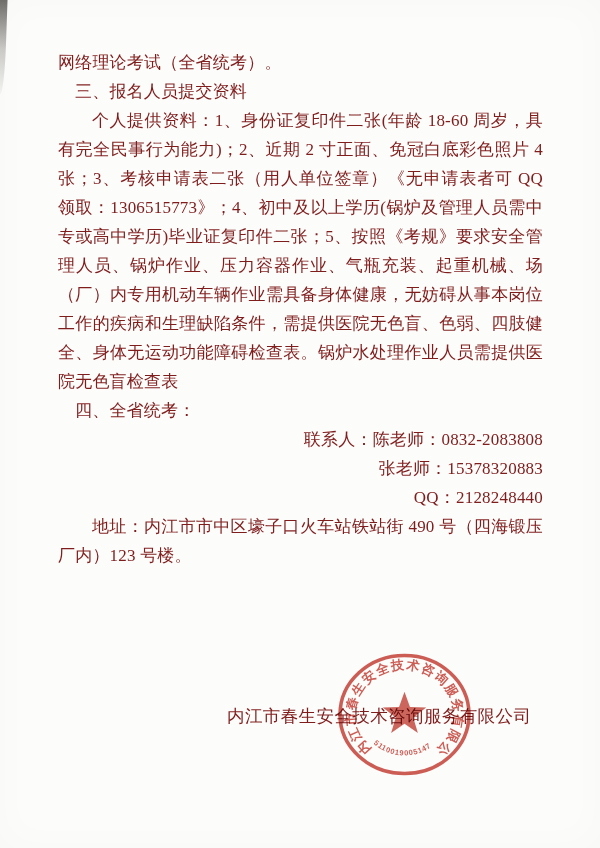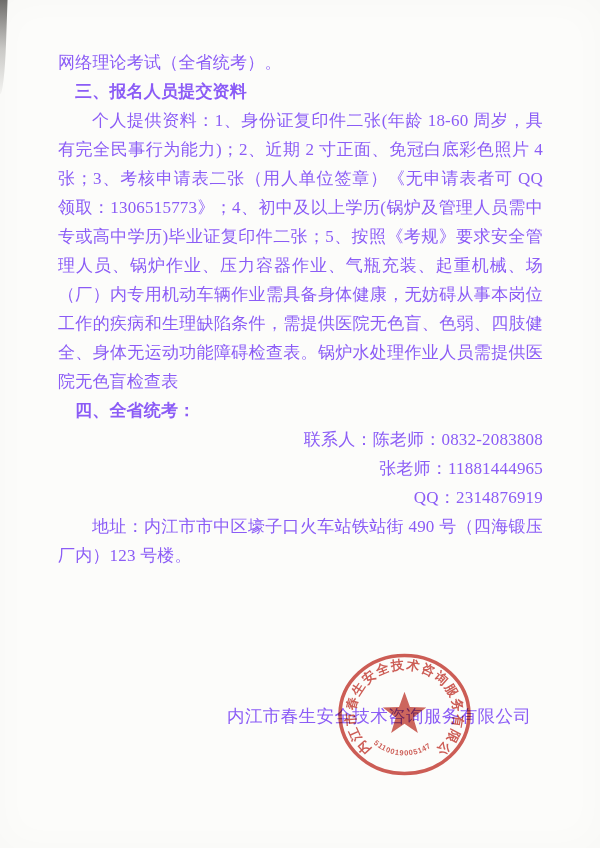--- a/index.html
+++ b/index.html
@@ -4,21 +4,21 @@
 <style>
   html, body { margin: 0; padding: 0; background: #e8e8e6; }
   .page {
     position: relative;
     width: 600px;
     height: 848px;
     margin: 0 auto;
     background: #fcfcfa;
     overflow: hidden;
     font-family: "Liberation Serif", "DejaVu Serif", serif;
-    color: #8b5cf6;
+    color: #7f1d1d;
     box-shadow: inset 0 0 40px rgba(0,0,0,0.02);
   }
   
   .artifact-topleft {
     position: absolute;
     left: -2px; top: -6px;
     width: 8px; height: 100px;
     background: linear-gradient(180deg, rgba(50,48,45,0.75) 0%, rgba(110,108,104,0.35) 55%, rgba(160,158,154,0.08) 100%);
     transform: rotate(2deg);
     border-radius: 0 0 60% 60%;
@@ -31,21 +31,21 @@
     line-height: 29px;
     text-align: justify;
     letter-spacing: 0.2px;
   }
   .content p, .content h3, .content .cline {
     margin: 0; padding: 0;
     font-size: 17px;
     line-height: 29px;
     font-weight: normal;
   }
-  .content h3 { font-weight: bold; text-indent: 17px; }
+  .content h3 { font-weight: normal; text-indent: 17px; }
   .para-indent { text-indent: 34px; }
   .cline { text-align: right; }
   .cline-1 { margin-left: 25px; }
   .cline-2 { margin-left: 74px; }
   .cline-3 { margin-left: 102px; }
   .footer-company {
     position: absolute;
     left: 227px; top: 704px;
     font-size: 17.5px;
     letter-spacing: 0.4px;
@@ -73,22 +73,22 @@
 <div class="page">
 
   <div class="artifact-topleft"></div>
 
   <div class="content">
     <p class="para-noindent">网络理论考试（全省统考）。</p>
     <h3>三、报名人员提交资料</h3>
     <p class="para-indent">个人提供资料：1、身份证复印件二张(年龄 18-60 周岁，具有完全民事行为能力)；2、近期 2 寸正面、免冠白底彩色照片 4 张；3、考核申请表二张（用人单位签章）《无申请表者可 QQ 领取：1306515773》；4、初中及以上学历(锅炉及管理人员需中专或高中学历)毕业证复印件二张；5、按照《考规》要求安全管理人员、锅炉作业、压力容器作业、气瓶充装、起重机械、场（厂）内专用机动车辆作业需具备身体健康，无妨碍从事本岗位工作的疾病和生理缺陷条件，需提供医院无色盲、色弱、四肢健全、身体无运动功能障碍检查表。锅炉水处理作业人员需提供医院无色盲检查表</p>
     <h3>四、全省统考：</h3>
     <div class="cline cline-1">联系人：陈老师：0832-2083808</div>
-    <div class="cline cline-2">张老师：11881444965</div>
-    <div class="cline cline-3">QQ：2314876919</div>
+    <div class="cline cline-2">张老师：15378320883</div>
+    <div class="cline cline-3">QQ：2128248440</div>
     <p class="para-indent">地址：内江市市中区壕子口火车站铁站街 490 号（四海锻压厂内）123 号楼。</p>
   </div>
 
   <div class="footer-company">内江市春生安全技术咨询服务有限公司</div>
 
   <svg class="seal" viewBox="0 0 138 126" xmlns="http://www.w3.org/2000/svg">
     <defs>
       <path id="seal-ring-path" d="M 36.9,98.5 A 50,46 0 1 1 101.1,98.5" fill="none"></path>
       <path id="seal-serial-path" d="M 36.3,90.8 A 44,41 0 0 0 101.7,90.8" fill="none"></path>
     </defs>

